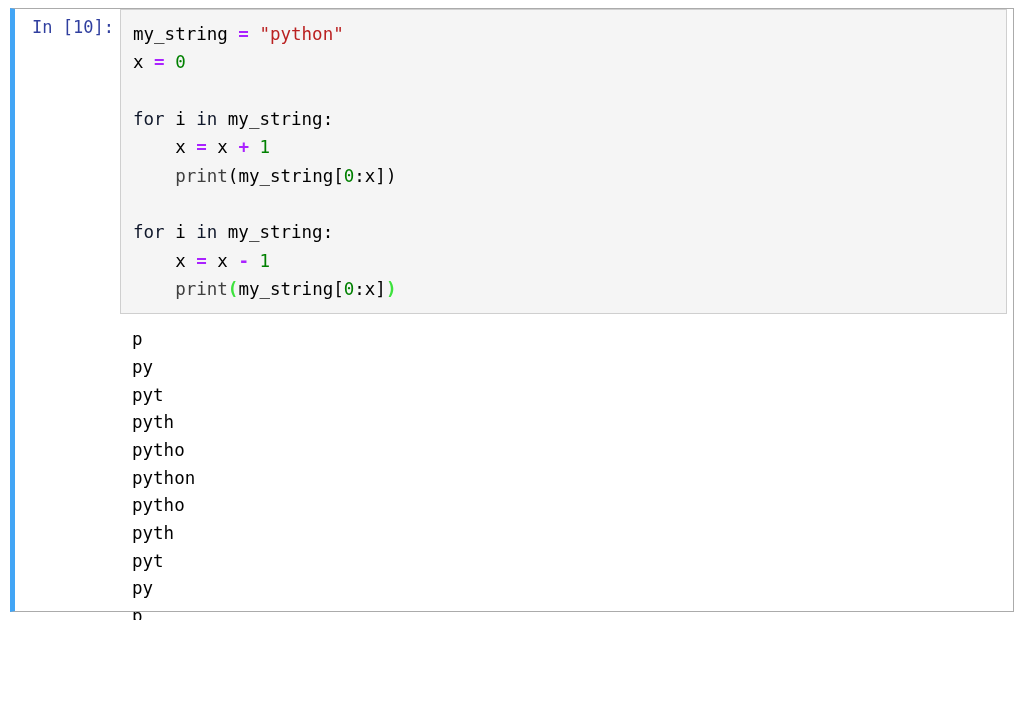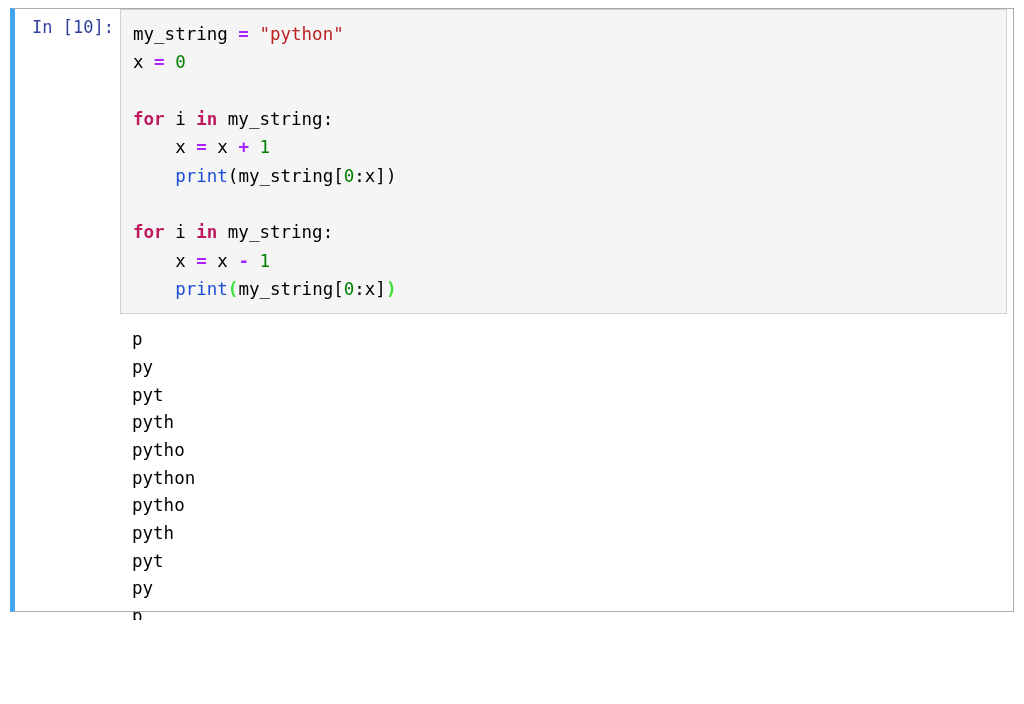--- a/index.html
+++ b/index.html
@@ -52,22 +52,22 @@
     padding: 12px 12px 0 12px;
     font-family: monospace;
     font-size: 17.5px;
     line-height: 1.58;
     white-space: pre;
   }
   .tok-var { color: #000; text-align: right; }
   .tok-op { color: #AA22FF; font-weight: bold; }
   .tok-str { color: #BA2121; }
   .tok-num { color: #008000; }
-  .tok-kw { color: #be185d; font-weight: bold; }
-  .tok-builtin { color: #1d4ed8; }
+  .tok-kw { color: #0f172a; font-weight: normal; }
+  .tok-builtin { color: #404040; }
   .paren-match { color: #3de23d; font-weight: bold; }
 </style>
 </head>
 <body>
 
 <div class="notebook">
   <div class="cell">
     <div class="prompt-col">
       <span class="prompt">In [10]:</span>
     </div>

